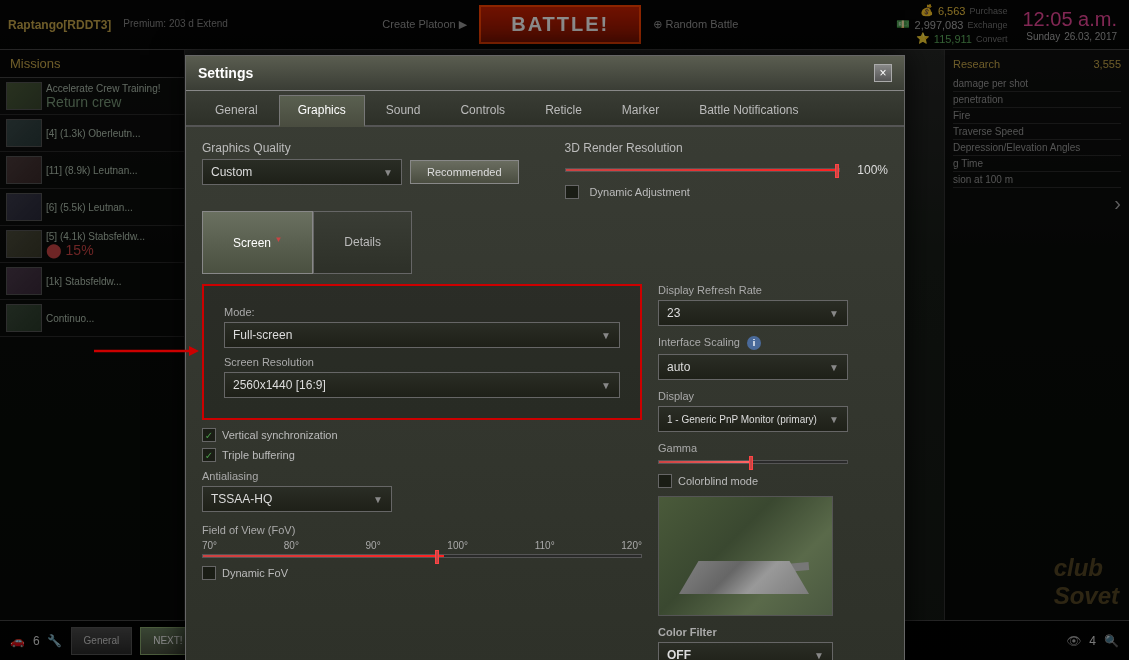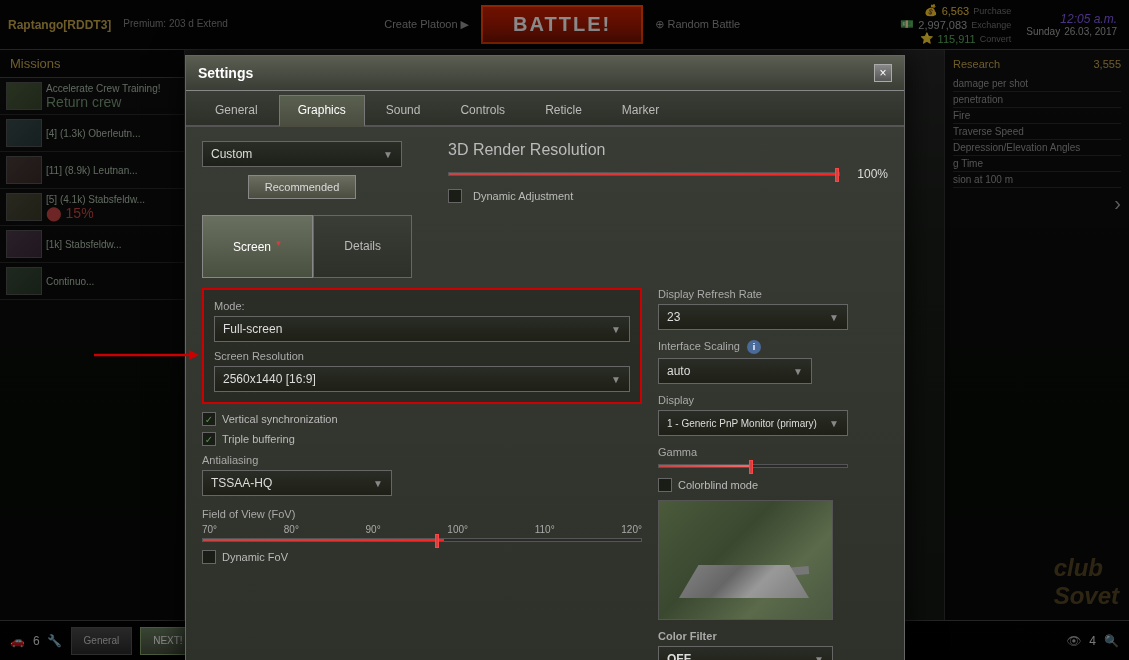--- a/index.html
+++ b/index.html
@@ -60,21 +60,21 @@
       display: flex;
       align-items: center;
       gap: 15px;
       padding: 0 12px;
       color: #aaa;
       font-size: 11px;
     }
 
     .gold-value { color: #f5c842; }
     .silver-value { color: #aaa; }
-    .time-display { color: #8b5cf6; font-size: 12px; font-style: italic; }
+    .time-display { color: #ec4899; font-size: 20px; }
 
     
     .left-sidebar {
       position: absolute;
       top: 50px;
       left: 0;
       width: 185px;
       bottom: 40px;
       background: rgba(0,0,0,0.6);
       border-right: 1px solid #333;
@@ -279,21 +279,21 @@
       background: linear-gradient(180deg, #6a6d60, #4a4d40);
       color: #ddd;
       font-size: 11px;
       padding: 5px 16px;
       border: 1px solid #888;
       cursor: pointer;
     }
 
     .render-label {
       color: #bbb;
-      font-size: 16px;
+      font-size: 12px;
       margin-bottom: 8px;
     }
 
     .slider-row {
       display: flex;
       align-items: center;
       gap: 8px;
     }
 
     .slider-track {
@@ -386,21 +386,21 @@
       flex: 1;
     }
 
     .right-col {
       width: 230px;
     }
 
     
     .highlight-box {
       border: 2px solid #cc0000;
-      padding: 10px;
+      padding: 20px;
       background: rgba(0,0,0,0.2);
       margin-bottom: 0;
       position: relative;
     }
 
     .field-label {
       color: #aaa;
       font-size: 11px;
       margin-bottom: 4px;
     }
@@ -479,21 +479,21 @@
 
     .refresh-select {
       width: 190px;
     }
 
     .interface-section {
       margin-bottom: 10px;
     }
 
     .interface-select {
-      width: 154px;
+      width: 190px;
       gap: 19px;
     }
 
     .display-section {
       margin-bottom: 10px;
     }
 
     .display-select {
       width: 190px;
     }
@@ -660,20 +660,26 @@
       <div class="sidebar-item-stats"></div>
     </div>
   </div>
   <div class="sidebar-item">
     <div class="sidebar-avatar" style="background:linear-gradient(135deg,#4a3a3a,#3a2a2a);"></div>
     <div class="sidebar-info">
       <div class="sidebar-item-name">[11] (8.9k) Leutnan...</div>
     </div>
   </div>
   <div class="sidebar-item">
+    <div class="sidebar-avatar" style="background:linear-gradient(135deg,#3a3a4a,#2a2a3a);"></div>
+    <div class="sidebar-info">
+      <div class="sidebar-item-name">[6] (5.5k) Leutnan...</div>
+    </div>
+  </div>
+  <div class="sidebar-item">
     <div class="sidebar-avatar" style="background:linear-gradient(135deg,#4a4a3a,#3a3a2a);"></div>
     <div class="sidebar-info">
       <div class="sidebar-item-name">[5] (4.1k) Stabsfeldw...</div>
       <div class="sidebar-item-stats" style="color:#c84444;">⬤ 15%</div>
     </div>
   </div>
   <div class="sidebar-item">
     <div class="sidebar-avatar" style="background:linear-gradient(135deg,#4a3a4a,#3a2a3a);"></div>
     <div class="sidebar-info">
       <div class="sidebar-item-name">[1k] Stabsfeldw...</div>
@@ -753,28 +759,32 @@
     </div>
     <div class="tab">
       <span>Controls</span>
     </div>
     <div class="tab">
       <span>Reticle</span>
     </div>
     <div class="tab">
       <span>Marker</span>
     </div>
+    <div class="tab">
+      <span>Battle Notifications</span>
+    </div>
   </div>
 
   <div class="dialog-content">
 
     <div style="display:flex;align-items:flex-start;gap:16px;margin-bottom:12px;">
 
       <div style="display:flex;flex-direction:column;gap:4px;">
-        <div style="display:flex;align-items:center;gap:8px;flex-direction:column;">
+        <div class="quality-label">Graphics Quality</div>
+        <div style="display:flex;align-items:center;gap:8px;">
           <div class="select-control quality-select">
             <span>Custom</span>
             <span class="select-arrow">▼</span>
           </div>
           <button class="recommended-btn">Recommended</button>
         </div>
       </div>
 
       <div style="flex:1;margin-left:30px;">
         <div class="render-label">3D Render Resolution</div>

